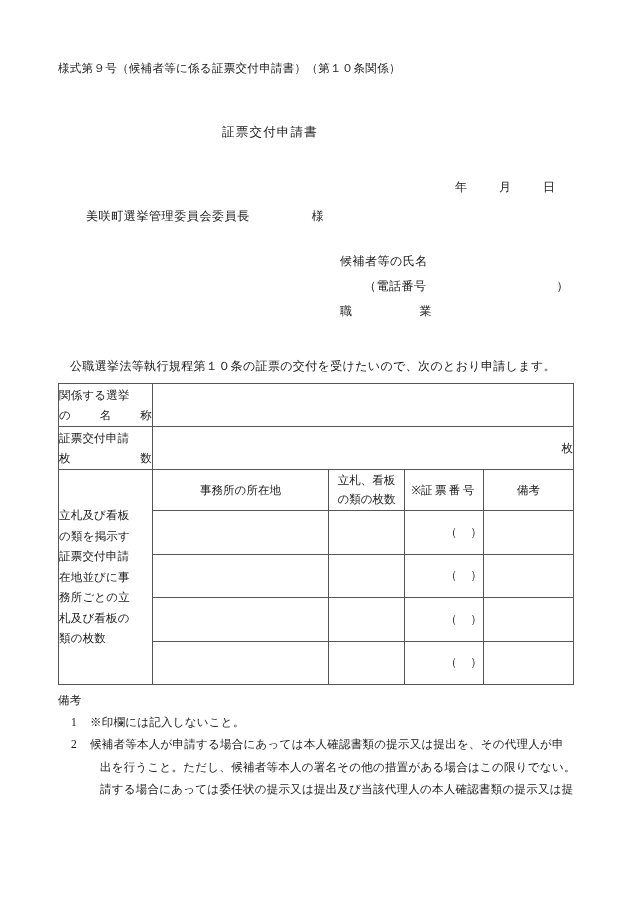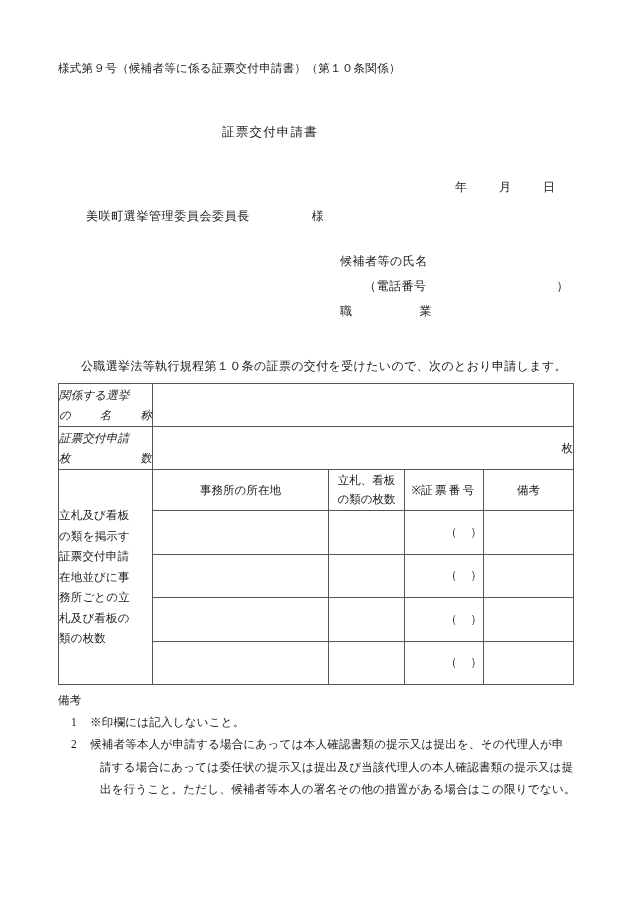--- a/index.html
+++ b/index.html
@@ -93,21 +93,21 @@
     font-family: Liberation Serif, serif;
   }
   .applicant .tel .paren-close {
     display: inline-block;
     margin-left: 130px;
   }
 
   
   .lead-sentence {
     position: absolute;
-    left: 81px;
+    left: 70px;
     top: 358px;
     font-size: 12px;
     letter-spacing: 0.35px;
     white-space: nowrap;
   }
 
   
   .form-table {
     position: absolute;
     left: 58px;
@@ -120,21 +120,20 @@
   .form-table td {
     border: 1px solid #555;
     padding: 0;
     vertical-align: middle;
   }
   .lbl-cell {
     padding: 5px 4px 5px 5px;
     line-height: 20px;
     letter-spacing: 0.2px;
     vertical-align: middle;
-    font-style: italic;
   }
   .lbl-line {
     display: block;
     white-space: nowrap;
   }
   .lbl-justify {
     display: block;
     text-align: justify;
     text-align-last: justify;
     white-space: nowrap;
@@ -321,19 +320,19 @@
       <div class="note-num">1</div>
       <div class="note-body">
         <span class="ln">※印欄には記入しないこと。</span>
       </div>
     </div>
 
     <div class="note-item">
       <div class="note-num">2</div>
       <div class="note-body">
         <span class="ln">候補者等本人が申請する場合にあっては本人確認書類の提示又は提出を、その代理人が申</span>
+        <span class="ln indent">出を行うこと。ただし、候補者等本人の署名その他の措置がある場合はこの限りでない。</span>
         <span class="ln indent">請する場合にあっては委任状の提示又は提出及び当該代理人の本人確認書類の提示又は提</span>
-        <span class="ln indent">出を行うこと。ただし、候補者等本人の署名その他の措置がある場合はこの限りでない。</span>
       </div>
     </div>
   </div>
 
 </div>
 
 </body></html>

